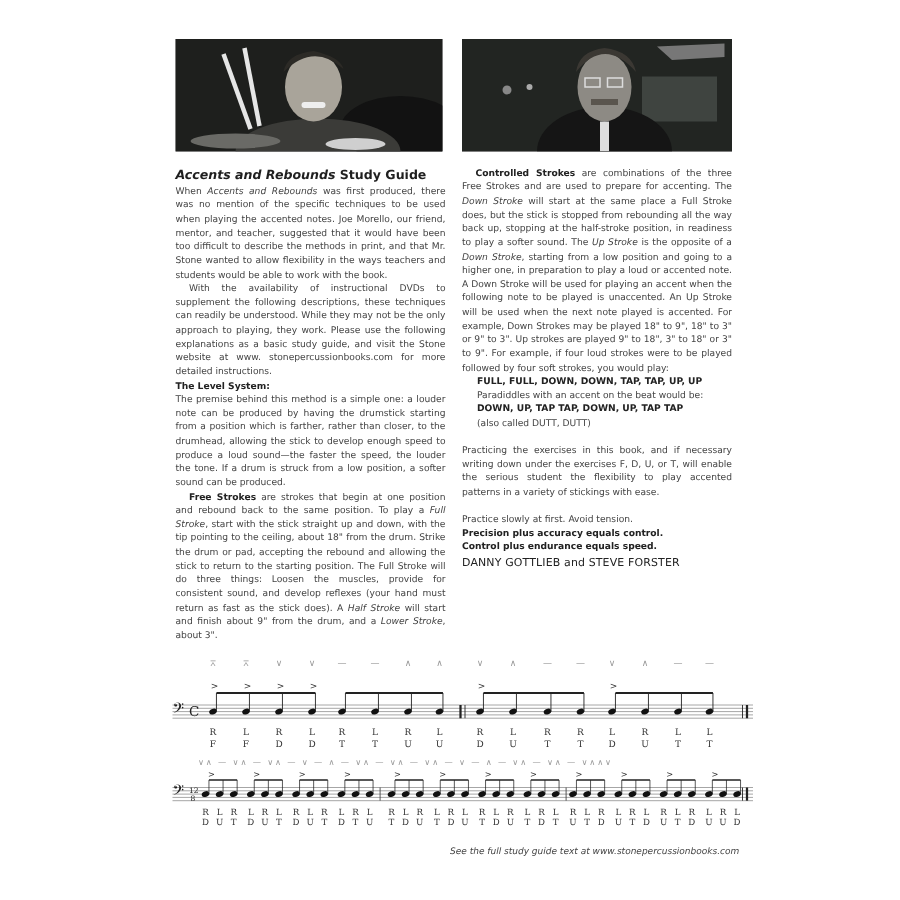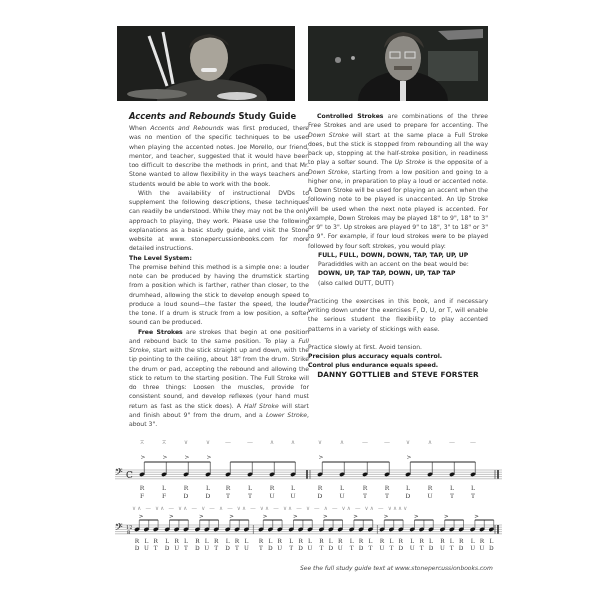--- a/index.html
+++ b/index.html
@@ -5,34 +5,34 @@
     * { box-sizing: border-box; margin: 0; padding: 0; }
     html, body { width: 600px; height: 600px; background: #ffffff; overflow: hidden; }
     body { font-family: "DejaVu Sans", sans-serif; color: #3a3a3a; position: relative; }
 
     .photo { position: absolute; top: 26px; height: 75px; background: #1c1c1c; overflow: hidden; }
     .photo-left { left: 117px; width: 178px; }
     .photo-right { left: 308px; width: 180px; }
     .photo svg { width: 100%; height: 100%; display: block; }
 
     .col { position: absolute; font-size: 6.1px; line-height: 9.25px; text-align: justify; color: #444; }
-    .col-left { left: 117px; top: 111px; width: 180px; margin-left: 12px; }
+    .col-left { left: 117px; top: 111px; width: 180px; }
     .col-right { left: 308px; top: 111px; width: 180px; }
     .col p { margin: 0; }
     .indent { text-indent: 9px; }
     .heading { font-size: 8.4px; font-weight: bold; color: #1f1f1f; line-height: 11px; margin-bottom: 1px; }
     .heading em { font-style: italic; }
     .subhead { font-weight: bold; color: #222; margin-top: 9px; }
     .b { font-weight: bold; color: #222; }
     .i { font-style: italic; }
     .gap { height: 9px; }
     .pattern { font-weight: bold; color: #222; padding-left: 10px; margin-top: 8px; }
     .pattern-note { padding-left: 10px; }
     .indent-line { padding-left: 10px; margin-top: 8px; }
-    .authors { font-weight: bold; font-size: 7.3px; color: #222; text-align: center; margin-top: 9px; letter-spacing: 0.1px; }
+    .authors { font-weight: normal; font-size: 7.3px; color: #222; text-align: left; margin-top: 9px; letter-spacing: 0.1px; }
 
     .staff { position: absolute; left: 110px; width: 392px; }
     .staff svg { display: block; }
     .footer { position: absolute; left: 300px; top: 564px; font-size: 6px; font-style: italic; color: #444; }
   </style>
 </head>
 <body>
 
 <div class="photo photo-left">
   <svg viewBox="0 0 178 75" preserveAspectRatio="none">

